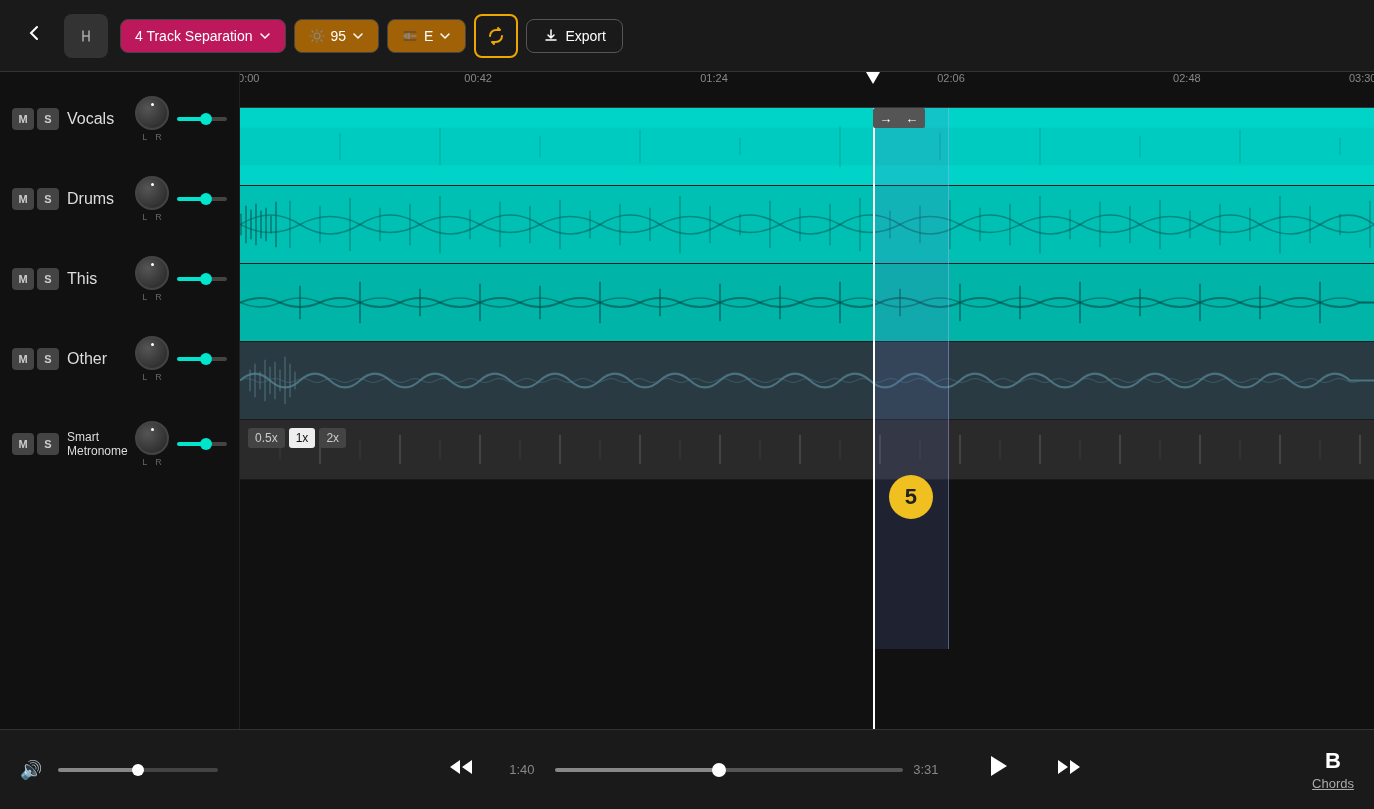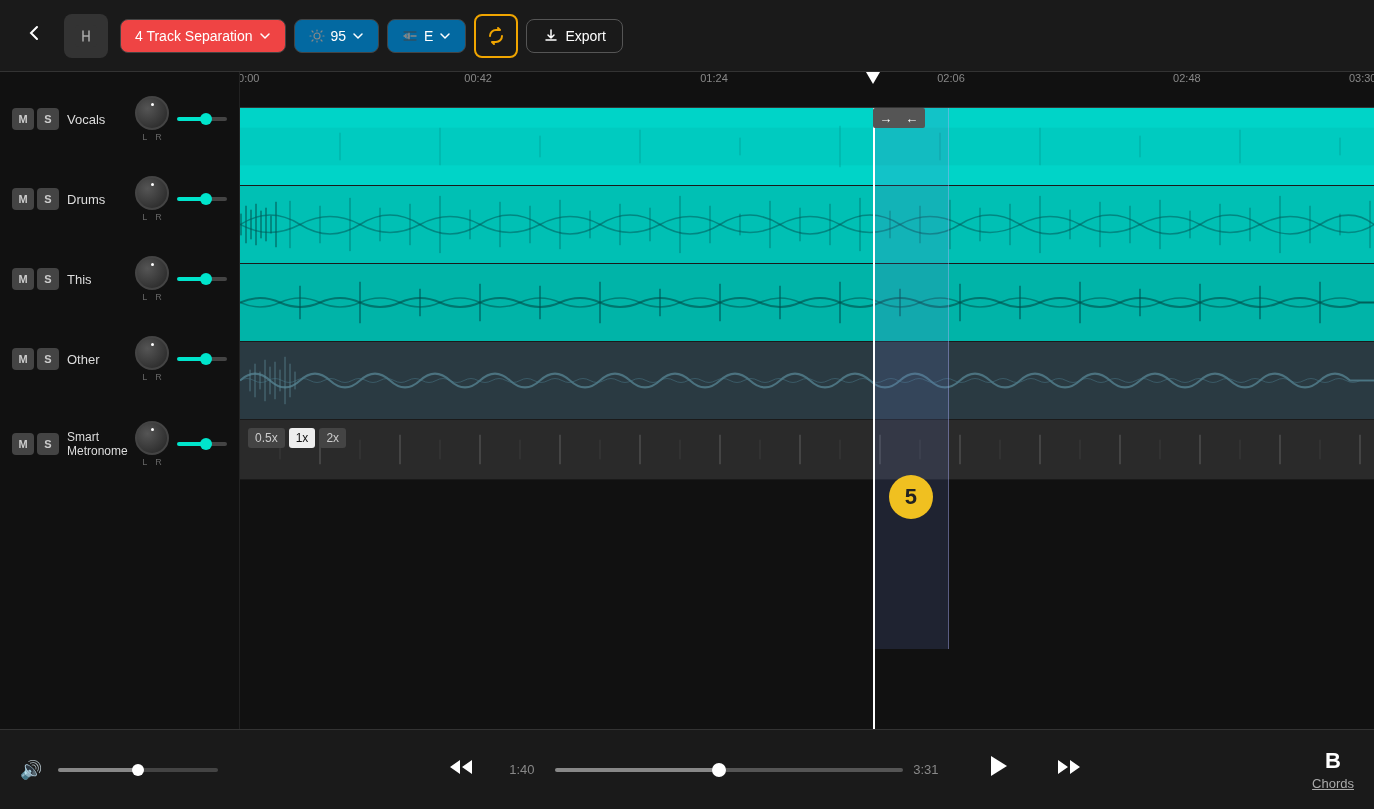--- a/index.html
+++ b/index.html
@@ -48,33 +48,33 @@
       font-weight: 600;
       color: #fff;
       flex: 1;
     }
     .header-controls {
       display: flex;
       align-items: center;
       gap: 8px;
     }
     .dropdown-btn {
-      background: #0369a1;
+      background: #a16207;
       border: 1px solid #444;
       border-radius: 8px;
       color: #fff;
       padding: 8px 14px;
       font-size: 14px;
       cursor: pointer;
       display: flex;
       align-items: center;
       gap: 6px;
     }
     .track-sep-btn {
-      background: #ef4444;
+      background: #be185d;
       border: 1px solid #444;
       border-radius: 8px;
       color: #fff;
       padding: 8px 14px;
       font-size: 14px;
       cursor: pointer;
       display: flex;
       align-items: center;
       gap: 6px;
     }
@@ -137,21 +137,21 @@
       height: 22px;
       border-radius: 4px;
       border: none;
       font-size: 11px;
       font-weight: 700;
       cursor: pointer;
     }
     .m-btn { background: #444; color: #ccc; }
     .s-btn { background: #444; color: #ccc; }
     .track-name {
-      font-size: 13px;
+      font-size: 16px;
       color: #ddd;
       width: 60px;
     }
     .knob-area {
       display: flex;
       flex-direction: column;
       align-items: center;
       gap: 2px;
     }
     .knob {

